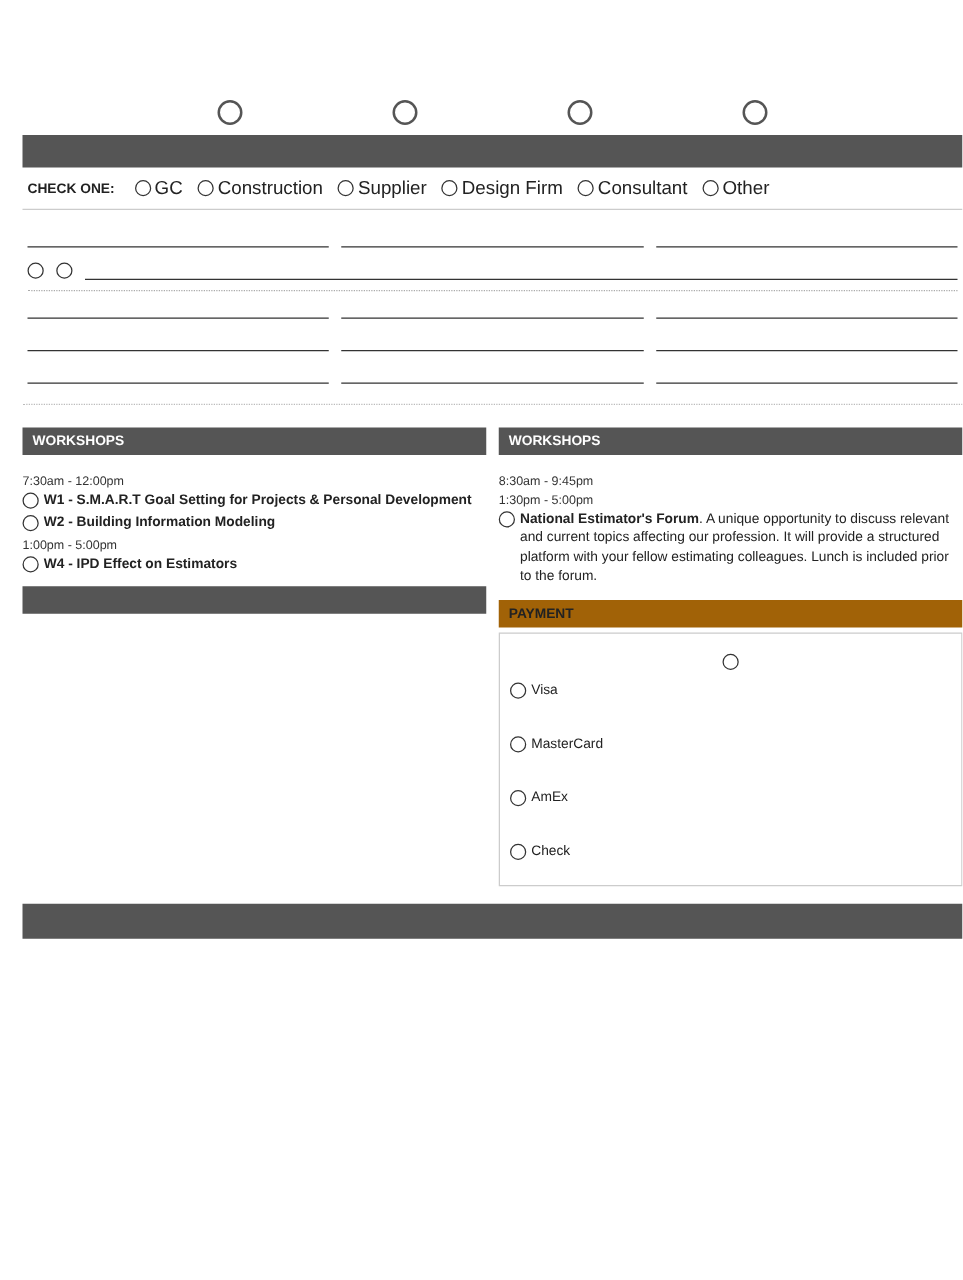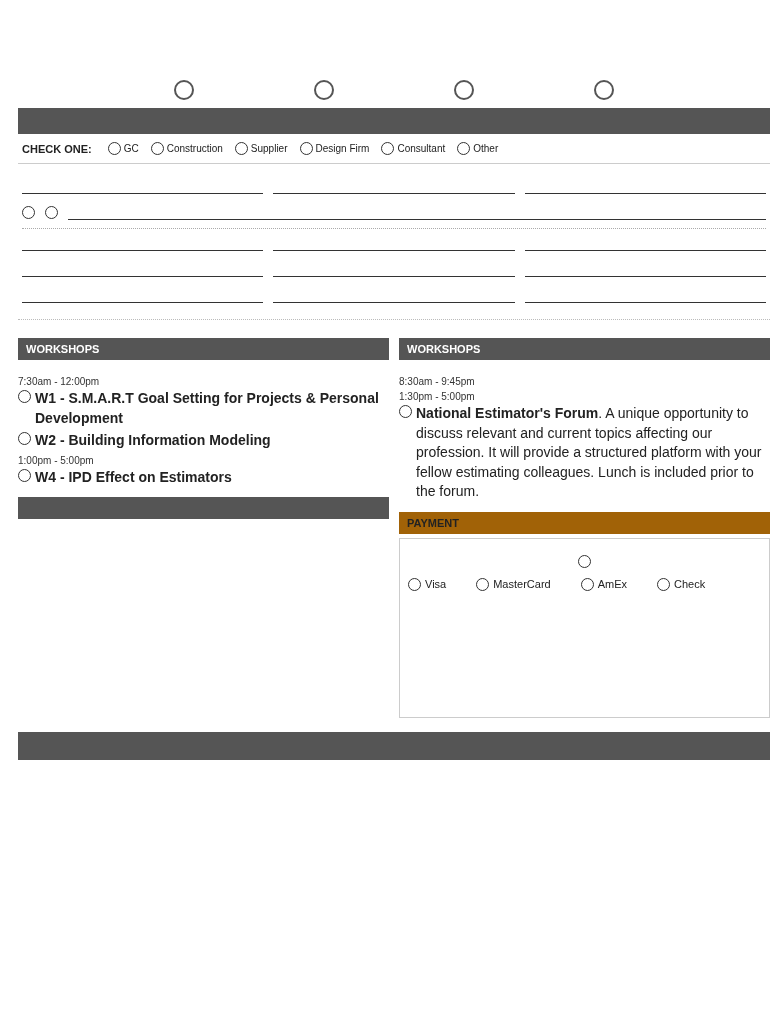--- a/index.html
+++ b/index.html
@@ -58,21 +58,21 @@
     .check-one-label {
       font-weight: bold;
       font-size: 11px;
       margin-right: 4px;
     }
 
     .radio-option {
       display: flex;
       align-items: center;
       gap: 3px;
-      font-size: 10px;
+      font-size: 15px;
     }
 
     .radio-circle {
       width: 13px;
       height: 13px;
       border-radius: 50%;
       border: 1.5px solid #333;
       background: #fff;
       display: inline-block;
       flex-shrink: 0;
@@ -138,21 +138,21 @@
       font-size: 10px;
       color: #333;
       margin: 4px 0 2px 0;
     }
 
     .workshop-item {
       display: flex;
       align-items: flex-start;
       gap: 4px;
       margin-bottom: 3px;
-      font-size: 14px;
+      font-size: 11px;
     }
 
     .workshop-item .radio-circle {
       margin-top: 1px;
       flex-shrink: 0;
     }
 
     .workshop-text {
       line-height: 1.4;
     }
@@ -172,23 +172,24 @@
     }
 
     .payment-area {
       border: 1px solid #ccc;
       padding: 10px 8px;
       min-height: 180px;
     }
 
     .payment-row {
       display: flex;
-      justify-content: flex-start;
+      justify-content: flex-end;
       gap: 30px;
       margin-bottom: 10px;
+      flex-direction: column;
     }
 
     .payment-option {
       display: flex;
       align-items: center;
       gap: 4px;
       font-size: 11px;
     }
 
     

